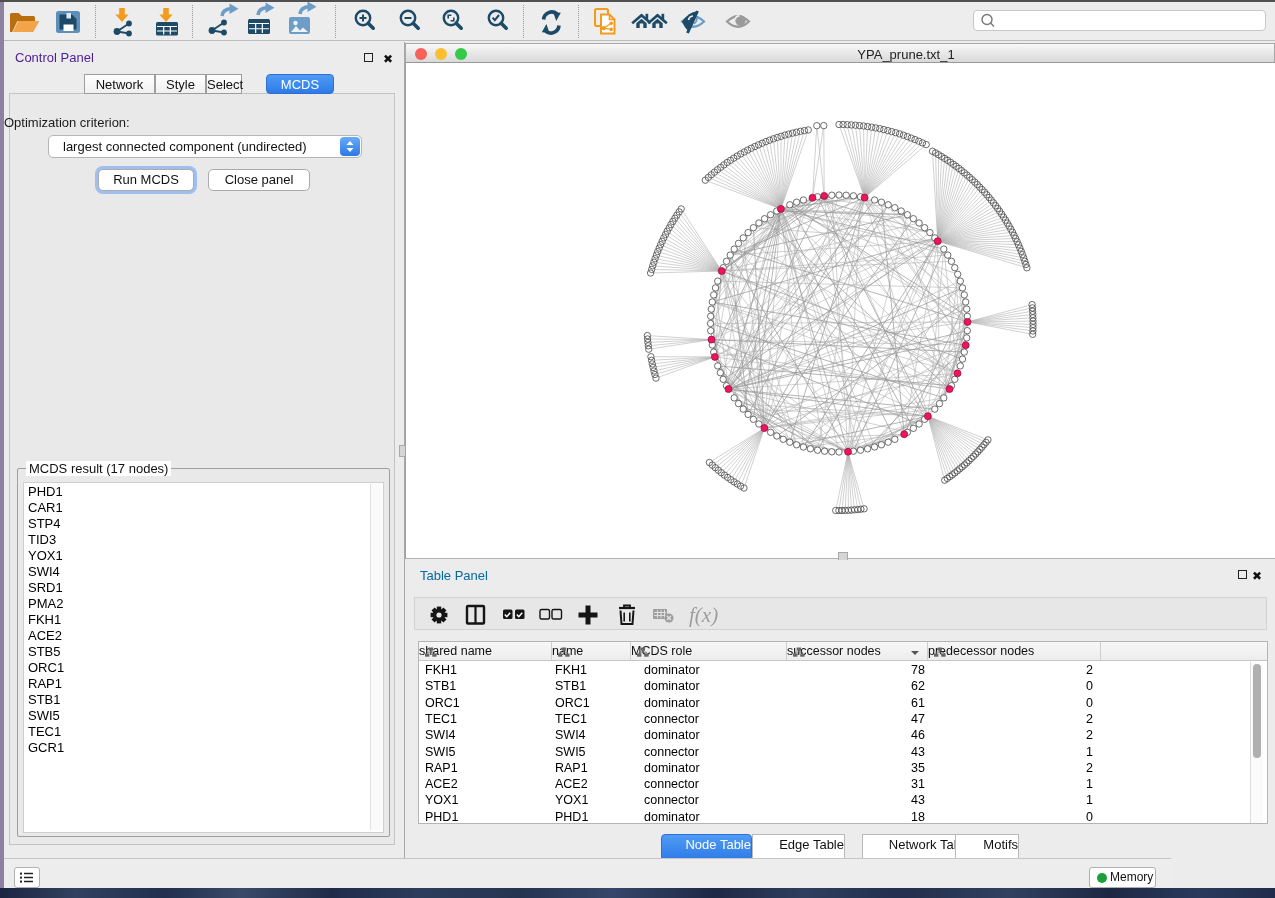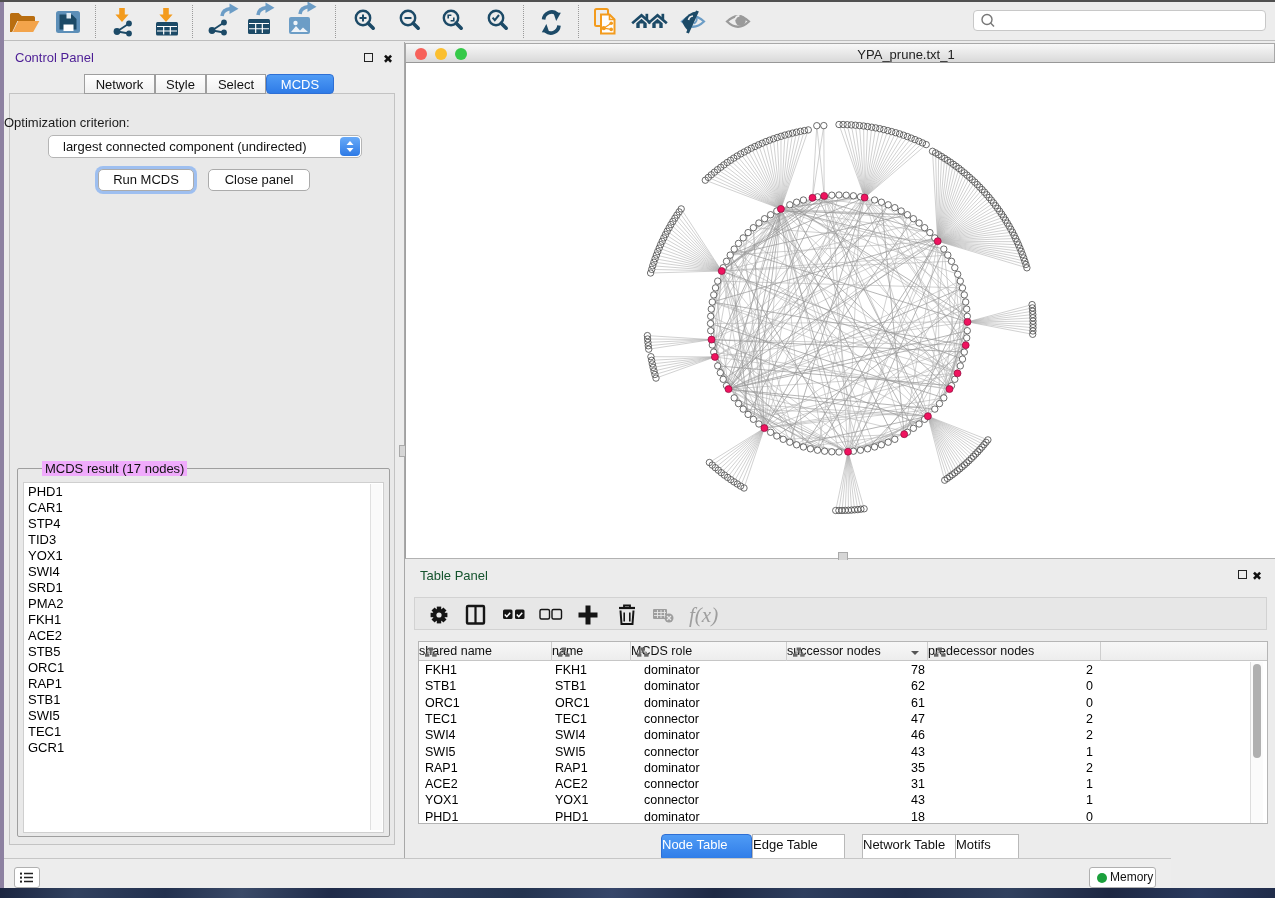--- a/index.html
+++ b/index.html
@@ -20,47 +20,47 @@
 #cptabs{position:absolute;left:76px;top:32px;height:21px}
 .tab{position:absolute;top:0;height:20px;border:1px solid #9e9e9e;background:linear-gradient(#ffffff,#f0f0f0);
  font-size:13px;color:#111;text-align:center;line-height:20px}
 .tabsel{background:linear-gradient(#4f9bf5,#2e7be7);color:#fff;border:1px solid #2e6fd4;border-radius:4px}
 #cppane{position:absolute;left:5px;top:51px;width:386px;height:752px;background:#e9e9e9;border:1px solid #c3c3c3}
 #optlabel{position:absolute;left:0;top:73px;width:400px;text-align:left;font-size:13px;color:#1a1a1a}
 #combo{position:absolute;left:44px;top:93px;width:314px;height:23px;background:#fff;border:1px solid #b5b5b5;border-radius:5px;font-size:13px;color:#111;line-height:21px;padding-left:14px}
 #combobtn{position:absolute;right:1px;top:1px;width:20px;height:19px;border-radius:4px;background:linear-gradient(#68aaf8,#2d7ae6)}
 .btn{position:absolute;height:22px;background:#fff;border:1px solid #ababab;border-radius:5px;font-size:13px;color:#111;text-align:center;line-height:20px}
 #groupbox{position:absolute;left:13px;top:426px;width:373px;height:369px;border:1px solid #9f9f9f;border-radius:2px}
-#grouptitle{position:absolute;left:24px;top:-8px;background:#f0abfc;padding:0 3px;font-size:13px;color:#111}
+#grouptitle{position:absolute;left:8px;top:-8px;background:#ffffff;padding:0 3px;font-size:13px;color:#111}
 #mcdslist{position:absolute;left:5px;top:13px;width:361px;height:351px;background:#fff;border:1px solid #cfcfcf;font-size:13px;color:#000;line-height:16px;padding:1px 0 0 4px}
 #mcdssb{position:absolute;right:1px;top:1px;width:12px;height:346px;background:#fafafa;border-left:1px solid #e0e0e0}
 
 #vsplit{position:absolute;left:400px;top:40px;width:1px;height:816px;background:#a8a8a8}
 #vknob{position:absolute;left:395px;top:443px;width:10px;height:12px;background:#d6d6d6;border:1px solid #aaa}
 
 #netframe{position:absolute;left:401px;top:41px;width:870px;height:518px}
 #nettitle{position:absolute;left:0;top:0;width:870px;height:20px;background:linear-gradient(#f8f8f8,#d9d9d9);border:1px solid #a8a8a8;border-bottom:1px solid #989898}
 .light{position:absolute;top:4px;width:12px;height:12px;border-radius:6px}
 #netlabel{position:absolute;left:0;top:3px;width:1000px;text-align:center;font-size:13px;color:#222}
 #netcanvas{position:absolute;left:0;top:20px;width:870px;height:496px;background:#fff;border-left:1px solid #a0a0a0;border-bottom:1px solid #b2b2b2}
 #hknob{position:absolute;left:433px;top:509px;width:10px;height:9px;background:#d6d6d6;border:1px solid #aaa}
 
 #tp{position:absolute;left:401px;top:558px;width:870px;height:296px;background:#ececec}
-#tptitle{position:absolute;left:15px;top:8px;font-size:13px;color:#14532d}
+#tptitle{position:absolute;left:15px;top:8px;font-size:13px;color:#0369a1}
 #tptools{position:absolute;left:9px;top:37px;width:853px;height:33px;background:#e7e7e7;border:1px solid #d2d2d2;border-radius:0}
 #tbl{position:absolute;left:13px;top:81px;width:850px;height:183px;background:#fff;border:1px solid #b5b5b5}
 #thead{position:absolute;left:0;top:0;width:848px;height:19px;background:linear-gradient(#f7f7f7,#ededed);border-bottom:1px solid #c6c6c6}
 .th{position:absolute;top:0;height:19px;border-right:1px solid #cecece;font-size:12.5px;color:#111;line-height:18px}
 .row{position:absolute;left:0;width:848px;height:16.3px;font-size:12.5px;color:#000;line-height:16px}
 .c1{position:absolute;left:6px}.c2{position:absolute;left:136px}.c3{position:absolute;left:225px}
 .c4{position:absolute;left:226px;width:280px;text-align:right}.c5{position:absolute;left:512px;width:162px;text-align:right}
 #tsb{position:absolute;right:4px;top:20px;width:13px;height:161px;background:#fbfbfb;border-left:1px solid #ddd}
 #tsbthumb{position:absolute;left:2px;top:2px;width:8px;height:94px;background:#b0b0b0;border-radius:4px}
 #ttabs{position:absolute;left:256px;top:274px;height:21px;font-size:13px}
-.ttab{position:absolute;top:0;height:27px;background:#fff;border:1px solid #b9b9b9;color:#111;text-align:left;line-height:20px}
+.ttab{position:absolute;top:0;height:27px;background:#fff;border:1px solid #b9b9b9;color:#111;text-align:right;line-height:20px}
 .ttabsel{background:linear-gradient(#4f9bf5,#2e7be7);color:#fff;border:1px solid #2e6fd4;border-radius:4px}
 
 #status{position:absolute;left:0;top:856px;width:1167px;height:30px;background:#ededed;border-top:1px solid #c6c6c6}
 #listbtn{position:absolute;left:10px;top:8px;width:26px;height:21px;background:#fff;border:1px solid #b0b0b0;border-radius:3px}
 #membtn{position:absolute;right:15px;top:8px;width:67px;height:21px;background:#fff;border:1px solid #b0b0b0;border-radius:3px;font-size:12px;color:#111;line-height:19px;padding-left:20px}
 #memdot{position:absolute;left:7px;top:5px;width:10px;height:10px;border-radius:5px;background:#1ba03c}
 </style></head><body>
 <div id="deskbottom"></div>
 <div id="topline"></div>
 <div id="leftstrip"></div>
@@ -149,21 +149,21 @@
         </svg></div>
     </div>
     <div id="cp">
       <div id="cptitle">Control Panel</div>
       <div class="wsq" style="left:360px;top:11px"></div>
       <div class="wicons" style="left:379px">✖</div>
       <div id="cppane"></div>
       <div id="cptabs">
         <div class="tab" style="left:4px;width:71px">Network</div>
         <div class="tab" style="left:75px;width:51px">Style</div>
-        <div class="tab" style="left:126px;width:60px">Select</div>
+        <div class="tab" style="left:126px;width:36px">Select</div>
         <div class="tab tabsel" style="left:186px;width:68px">MCDS</div>
       </div>
       <div id="optlabel">Optimization criterion:</div>
       <div id="combo">largest connected component (undirected)<div id="combobtn"><svg width="20" height="19" viewBox="0 0 20 19">
             <path d="M6.5 8 l3.5-4 l3.5 4 z M6.5 11 l3.5 4 l3.5-4 z" fill="#fff"></path>
           </svg></div></div>
       <div class="btn" style="left:94px;top:127px;width:96px;box-shadow:0 0 0 3px rgba(96,156,245,.55)">Run MCDS</div>
       <div class="btn" style="left:204px;top:127px;width:102px">Close panel</div>
       <div id="groupbox">
         <div id="grouptitle">MCDS result (17 nodes)</div>

